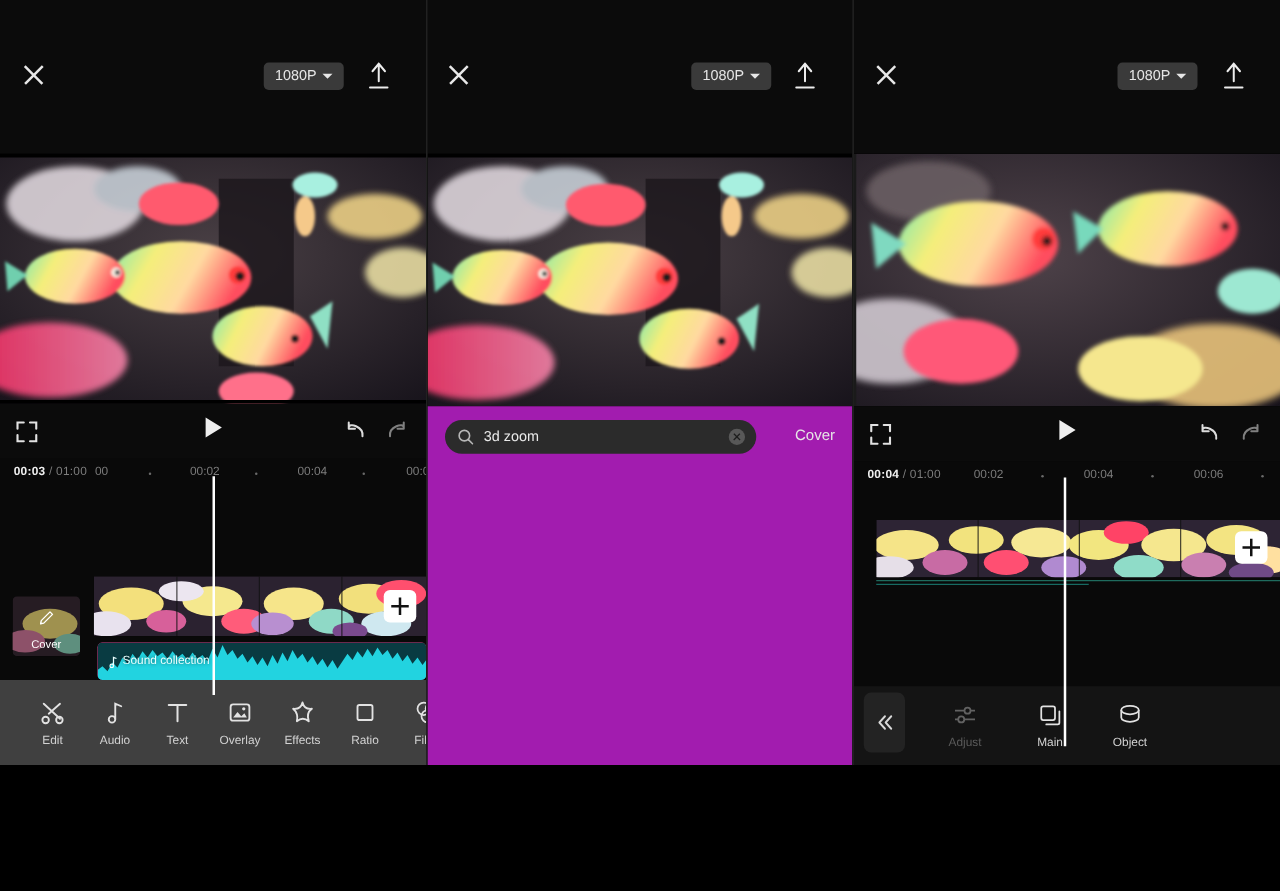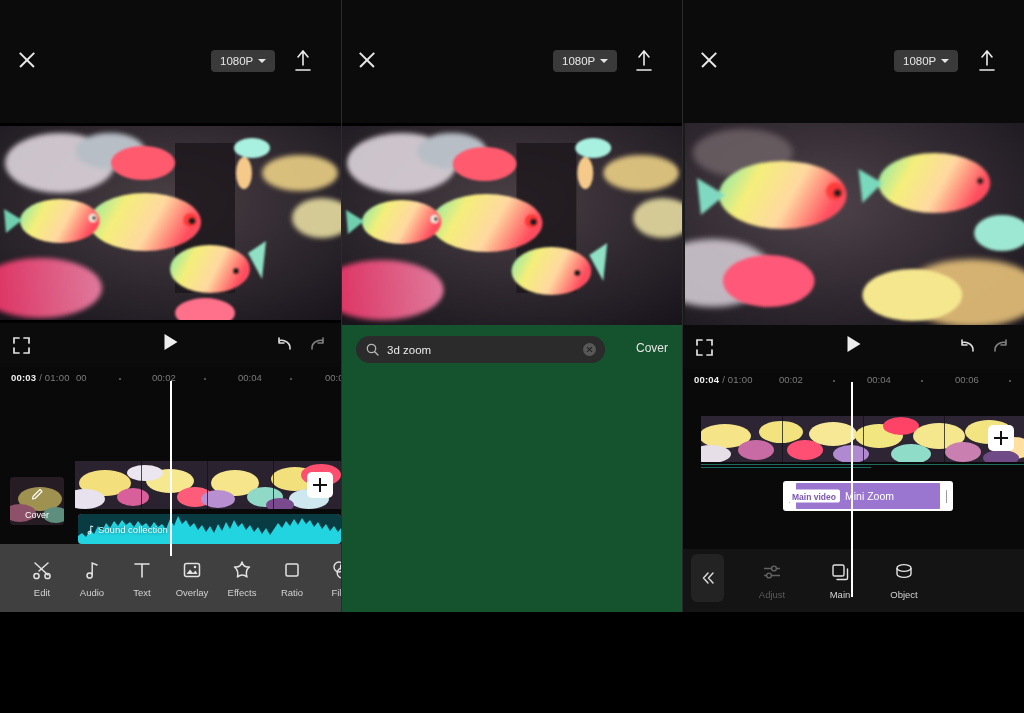--- a/index.html
+++ b/index.html
@@ -115,21 +115,21 @@
   .tool .ic svg{ display:block; }
   .tool .lb{ font-size:9.5px; color:#d2d2d2; }
   .tool.dim .lb{ color:#5a5a5a; }
   .tool.dim .ic svg{ opacity:.38; }
 
   
   .redbox { position:absolute; border:5px solid #f6554b; border-radius:10px;
             pointer-events:none; z-index:60; }
 
   
-  .sheet { position:absolute; left:0; right:0; bottom:0; top:325px; background:#14532d; }
+  .sheet { position:absolute; left:0; right:0; bottom:0; top:325px; background:#a21caf; }
   .searchrow { position:relative; height:48px; }
   .searchbox { position:absolute; left:14px; top:11px; right:77px; height:27px;
                background:#2b2b2b; border-radius:14px; display:flex; align-items:center;
                padding:0 10px; cursor:text; }
   .magn { width:13px;height:13px; flex:0 0 auto; }
   .magn svg{width:13px;height:13px;display:block;}
   .sinput { margin-left:8px; font-size:11.5px; color:#e9e9e9; }
   .clearx { position:absolute; right:9px; top:7px; width:13px;height:13px;
             border-radius:50%; background:#585858; cursor:pointer; }
   .clearx::before,.clearx::after{ content:""; position:absolute; left:3px; top:6px;
@@ -629,31 +629,20 @@
           </div>
           <div class="sep" style="left:81px;"></div>
           <div class="sep" style="left:162px;"></div>
           <div class="sep" style="left:243px;"></div>
         </div>
         <div class="thinline" style="left:18px; top:73px; width:324px; background:#1f6b5e;"></div>
         <div class="thinline" style="left:18px; top:76px; width:170px; background:#176a62;"></div>
 
         <div class="plusbtn" style="right:10px; top:34px;"></div>
 
-        <div class="effclip" style="left:100px; top:90px; width:170px; height:30px;">
-          <div class="inner"></div>
-          <div class="handle" style="left:0;">
-              <span></span>
-            </div>
-          <div class="handle" style="right:0;">
-              <span></span>
-            </div>
-          <span class="tag">Main video</span>
-          <span class="etitle">Mini Zoom</span>
-        </div>
       </div>
     </div>
 
     <div class="toolbar" style="height:63px; background:#141414;">
       <div class="tool dim" style="margin-left:60px; width:58px;">
         <span class="ic">
             <svg width="22" height="22" viewBox="0 0 22 22">
               <path d="M3 7.5 H19 M3 14.5 H19" stroke="#e2e2e2" stroke-width="1.4"></path>
               <circle cx="13" cy="7.5" r="2.4" fill="#141414" stroke="#e2e2e2" stroke-width="1.4"></circle>
               <circle cx="8" cy="14.5" r="2.4" fill="#141414" stroke="#e2e2e2" stroke-width="1.4"></circle>

